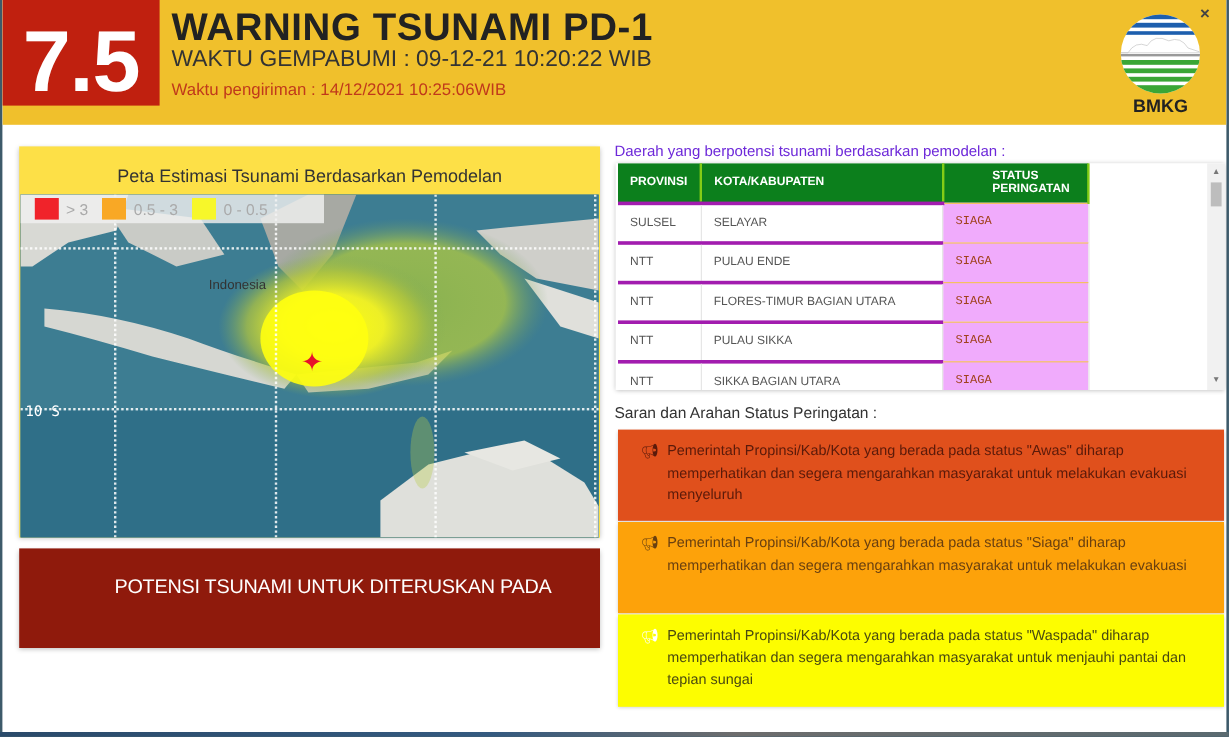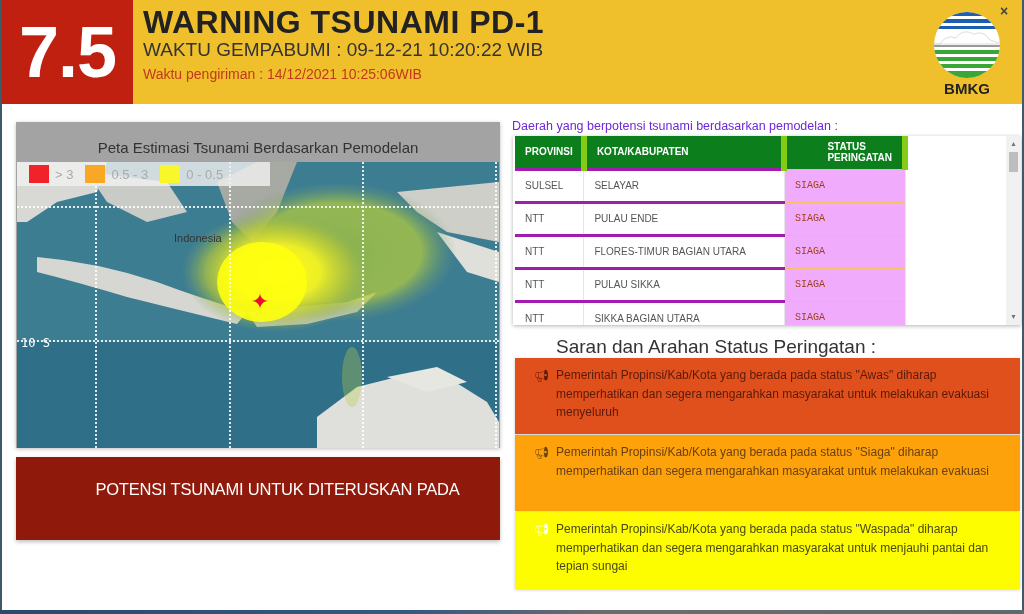--- a/index.html
+++ b/index.html
@@ -11,21 +11,21 @@
     background: #ffffff; overflow: hidden;
   }
   .desk-strip {
     position: absolute; left: 0; top: 610px; width: 1024px; height: 4px;
     background: linear-gradient(90deg,#2a4a6a 0%,#345a80 40%,#6d6d6d 60%,#5a6a70 100%);
   }
 
   
   .header { position: absolute; left: 0; top: 0; width: 1020px; height: 104px; background: #f0c02c; }
   .mag-box {
-    position: absolute; left: 0; top: 0; width: 131px; height: 104px; background: #c0200f;
+    position: absolute; left: 0; top: 0; width: 131px; height: 88px; background: #c0200f;
     color: #fff; font-weight: bold; font-size: 72px; line-height: 104px; text-align: center;
     letter-spacing: -1px;
   }
   .title {
     position: absolute; left: 141px; top: 4px; font-size: 32px; font-weight: bold;
     color: #222; letter-spacing: 0.5px;
   }
   .quake-time {
     position: absolute; left: 141px; top: 39px; font-size: 19px; color: #333;
   }
@@ -37,21 +37,21 @@
     font-size: 14px; font-weight: bold; color: #444; line-height: 14px; text-align: center; cursor: pointer;
   }
   .logo { position: absolute; left: 930px; top: 10px; width: 70px; height: 88px; }
   .logo-text {
     position: absolute; left: 0; top: 70px; width: 70px; text-align: center;
     font-size: 15px; font-weight: bold; color: #222;
   }
 
   
   .map-card {
-    position: absolute; left: 14px; top: 122px; width: 484px; height: 326px; background: #a3a3a3;
+    position: absolute; left: 14px; top: 122px; width: 484px; height: 326px; background: #fde047;
     box-shadow: 0 1px 4px rgba(0,0,0,0.25);
   }
   .map-title {
     position: absolute; left: 0; top: 17px; width: 100%; text-align: center;
     font-size: 15px; color: #333;
   }
   .map {
     position: absolute; left: 1px; top: 40px; width: 482px; height: 286px; overflow: hidden;
     background: #3f7f94;
   }
@@ -79,37 +79,37 @@
 
   
   .table-caption { position: absolute; left: 510px; top: 119px; font-size: 12.5px; color: #6d28d9; }
   .table-box {
     position: absolute; left: 511px; top: 136px; width: 508px; height: 189px; background: #fff;
     box-shadow: 0 1px 4px rgba(0,0,0,0.3); overflow: hidden;
   }
   table { border-collapse: collapse; position: absolute; left: 2px; top: 0; width: 393px; }
   th {
     background: #0c7f1c; color: #fff; font-size: 10px; font-weight: bold; text-align: left;
-    height: 33px; padding-left: 10px; border-right: 6px solid #84cc16;
+    height: 33px; padding-left: 10px; border-right: 2px solid #84cc16;
   }
   td {
     font-size: 10px; color: #555; height: 33px; padding-left: 10px;
     border-right: 1px solid #e6e6e6; border-top: 3px solid #a21caf;
   }
   td.status { background: #f0abfc; color: #a0401a; border-top: 1px solid #f5c060; font-family: Liberation Mono, monospace; }
   .col-prov { width: 68px; }
   .col-kota { width: 198px; }
   .col-status { width: 119px; padding-left: 40px; }
   .scrollbar {
     position: absolute; left: 493px; top: 0; width: 15px; height: 189px; background: #f1f1f1;
   }
   .scroll-arrow { position: absolute; left: 0; width: 15px; height: 12px; font-size: 7px; color: #777; text-align: center; line-height: 12px; }
   .scroll-thumb { position: absolute; left: 3px; top: 16px; width: 9px; height: 20px; background: #bdbdbd; }
 
-  .advice-caption { position: absolute; left: 510px; top: 336px; font-size: 19px; color: #333; margin-left: 44px; }
+  .advice-caption { position: absolute; left: 510px; top: 336px; font-size: 13px; color: #333; }
   .advice {
     position: absolute; left: 513px; width: 505px; padding: 8px 14px 0 21px;
     font-size: 12px; line-height: 18.5px; color: #4a3a1f;
     box-shadow: 0 1px 3px rgba(0,0,0,0.2);
   }
   .advice .icon { position: absolute; left: 19px; top: 9px; font-size: 12px; }
   .advice .text { display: block; padding-left: 20px; }
   .advice-awas { top: 358px; height: 76px; background: #e0501c; color: #5a1a0a; }
   .advice-siaga { top: 435px; height: 76px; background: #fda20a; color: #6a4010; }
   .advice-waspada { top: 512px; height: 77px; background: #fdfd00; color: #4a4a10; }

